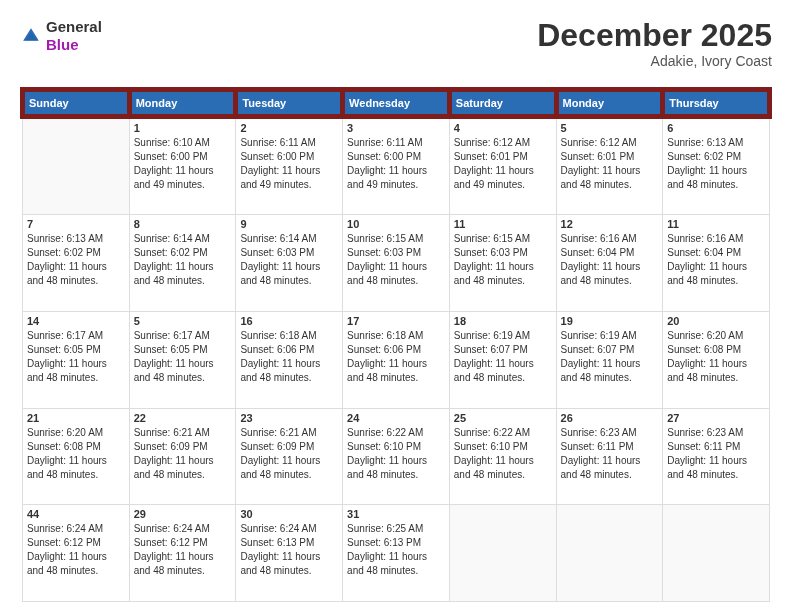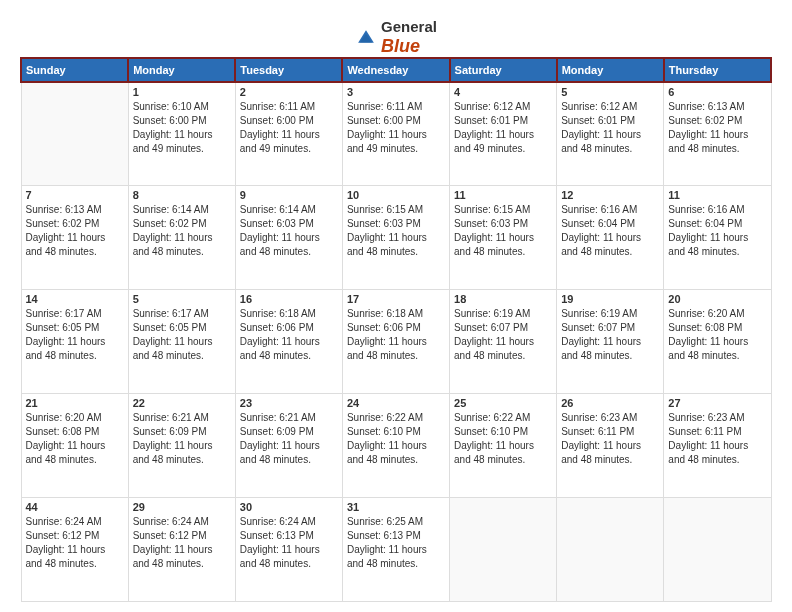--- a/index.html
+++ b/index.html
@@ -12,39 +12,38 @@
     }
     .page {
       width: 792px;
       height: 612px;
       padding: 18px 20px 10px 20px;
       display: flex;
       flex-direction: column;
     }
     .header {
       display: flex;
-      justify-content: center;
+      justify-content: space-between;
       align-items: flex-start;
-      margin-bottom: 0;
+      margin-bottom: 18px;
     }
     .logo {
       display: flex;
       align-items: center;
       gap: 4px;
     }
     .logo-text-general {
       font-size: 15px;
       font-weight: bold;
       color: #333;
     }
     .logo-text-blue {
-      font-size: 18px;
-      font-weight: bold;
-      color: #c2410c;
-      font-style: italic;
+      font-size: 15px;
+      font-weight: bold;
+      color: #a21caf;
     }
     .logo-icon {
       width: 22px;
       height: 22px;
     }
     .title-area {
       text-align: right;
     }
     .month-title {
       font-size: 32px;
@@ -63,21 +62,21 @@
       width: 100%;
       table-layout: fixed;
     }
     .calendar th {
       background-color: #2a6db5;
       color: #fff;
       font-size: 11px;
       font-weight: bold;
       padding: 5px 4px;
       text-align: left;
-      border: 2px solid #7f1d1d;
+      border: 5px solid #7f1d1d;
     }
     .calendar td {
       border: 1px solid #ddd;
       vertical-align: top;
       padding: 3px 4px;
       font-size: 9px;
       color: #333;
       background: #fff;
       height: 80px;
     }
@@ -107,20 +106,24 @@
   <div class="header">
     <div class="logo">
       <svg class="logo-icon" viewBox="0 0 28 28">
         <polygon points="14,4 24,20 4,20" fill="#2a6db5"></polygon>
         <polygon points="14,9 22,20 6,20" fill="#1a5a9a" opacity="0.4"></polygon>
       </svg>
       <div>
         <span class="logo-text-general">General</span><br>
         <span class="logo-text-blue">Blue</span>
       </div>
+    </div>
+    <div class="title-area">
+      <div class="month-title">December 2025</div>
+      <div class="location-title">Adakie, Ivory Coast</div>
     </div>
   </div>
 
   <table class="calendar">
     <thead>
       <tr>
         <th>Sunday</th>
         <th>Monday</th>
         <th>Tuesday</th>
         <th>Wednesday</th>

